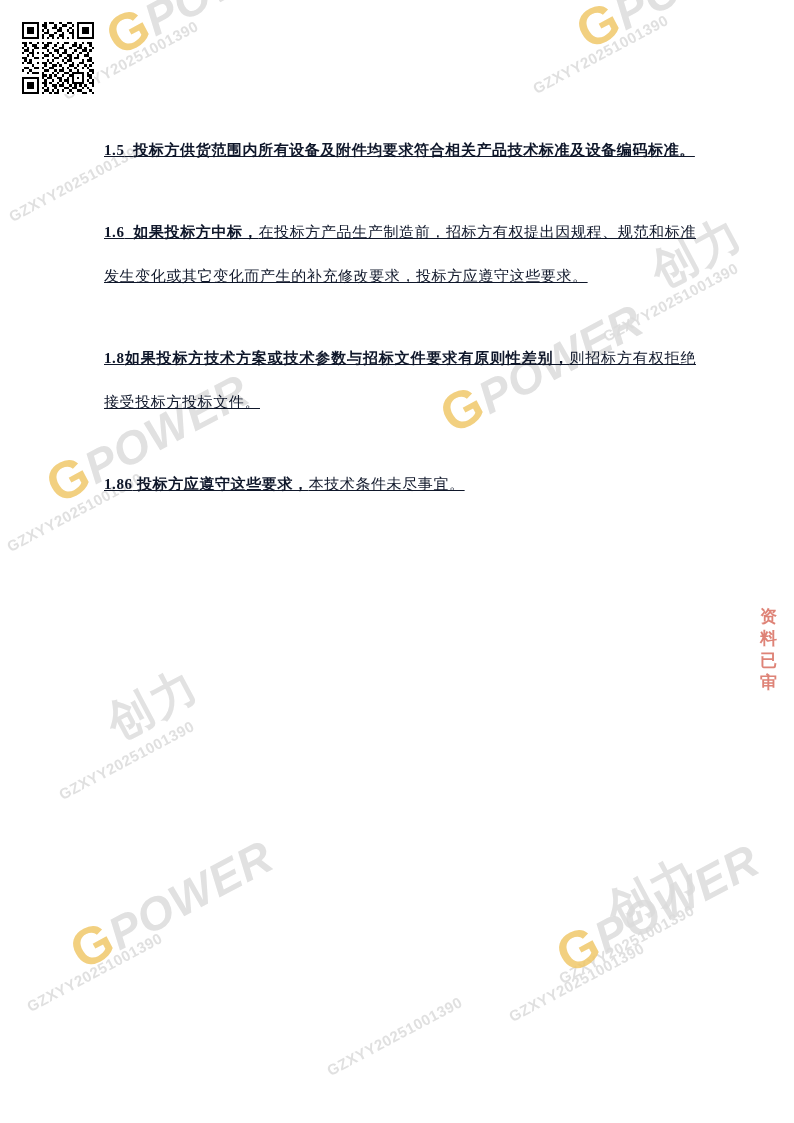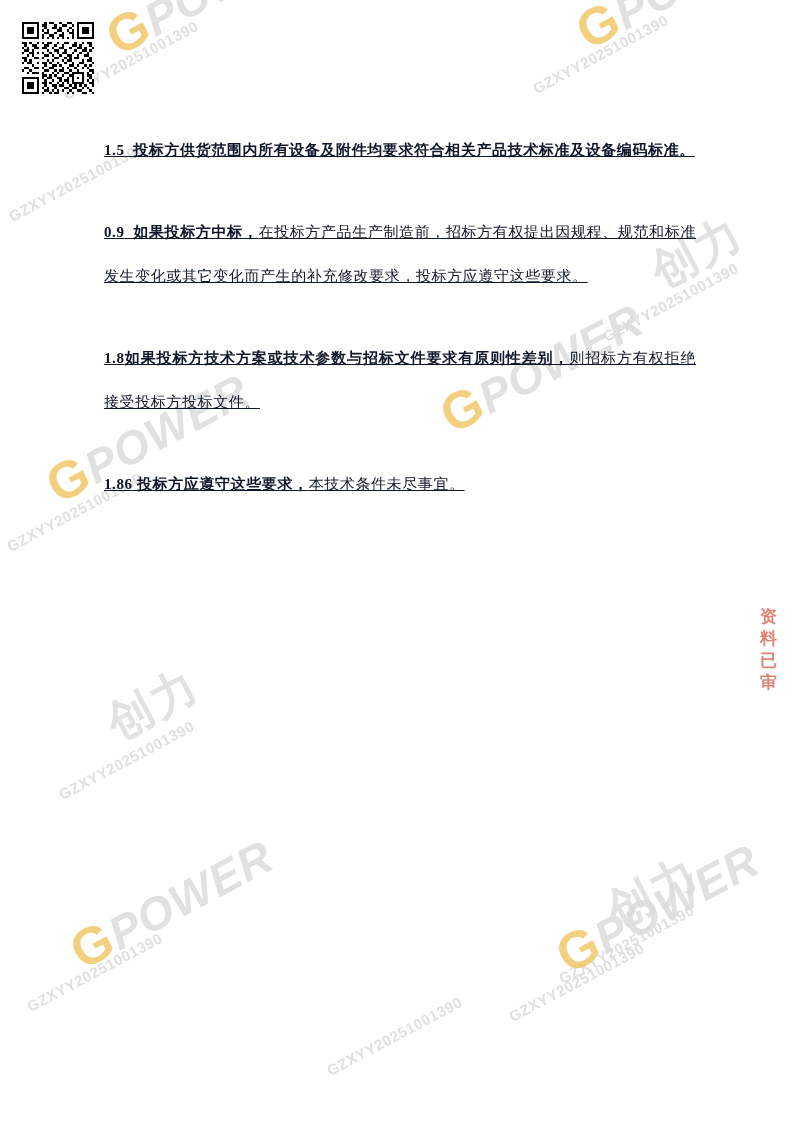--- a/index.html
+++ b/index.html
@@ -389,21 +389,21 @@
 </div>
 
 <div class="doc">
   <div class="content">
 
     <p class="para">
       <span class="b">1.5</span><span class="b">&nbsp; </span><span class="b">投标方供货范围内所有设备及附件均要求符合相关产品技术标准及设备编码标准。</span><span></span>
     </p>
 
     <p class="para">
-      <span class="b">0.9</span><span class="b">&nbsp; </span><span class="b">如果投标方中标，</span><span>在投标方产品生产制造前，招标方有权提出因规程、规范和标准发生变化或其它变化而产生的补充修改要求，投标方应遵守这些要求。</span>
+      <span class="b">1.6</span><span class="b">&nbsp; </span><span class="b">如果投标方中标，</span><span>在投标方产品生产制造前，招标方有权提出因规程、规范和标准发生变化或其它变化而产生的补充修改要求，投标方应遵守这些要求。</span>
     </p>
 
 
     <p class="para">
       <span class="b">1.8</span><span class="b">如果投标方技术方案或技术参数与招标文件要求有原则性差别，</span><span>则招标方有权拒绝接受投标方投标文件。</span>
     </p>
 
 
     <p class="para">
       <span class="b">1.86</span><span class="b">&nbsp;</span><span class="b">投标方应遵守这些要求，</span><span>本技术条件未尽事宜。</span>

